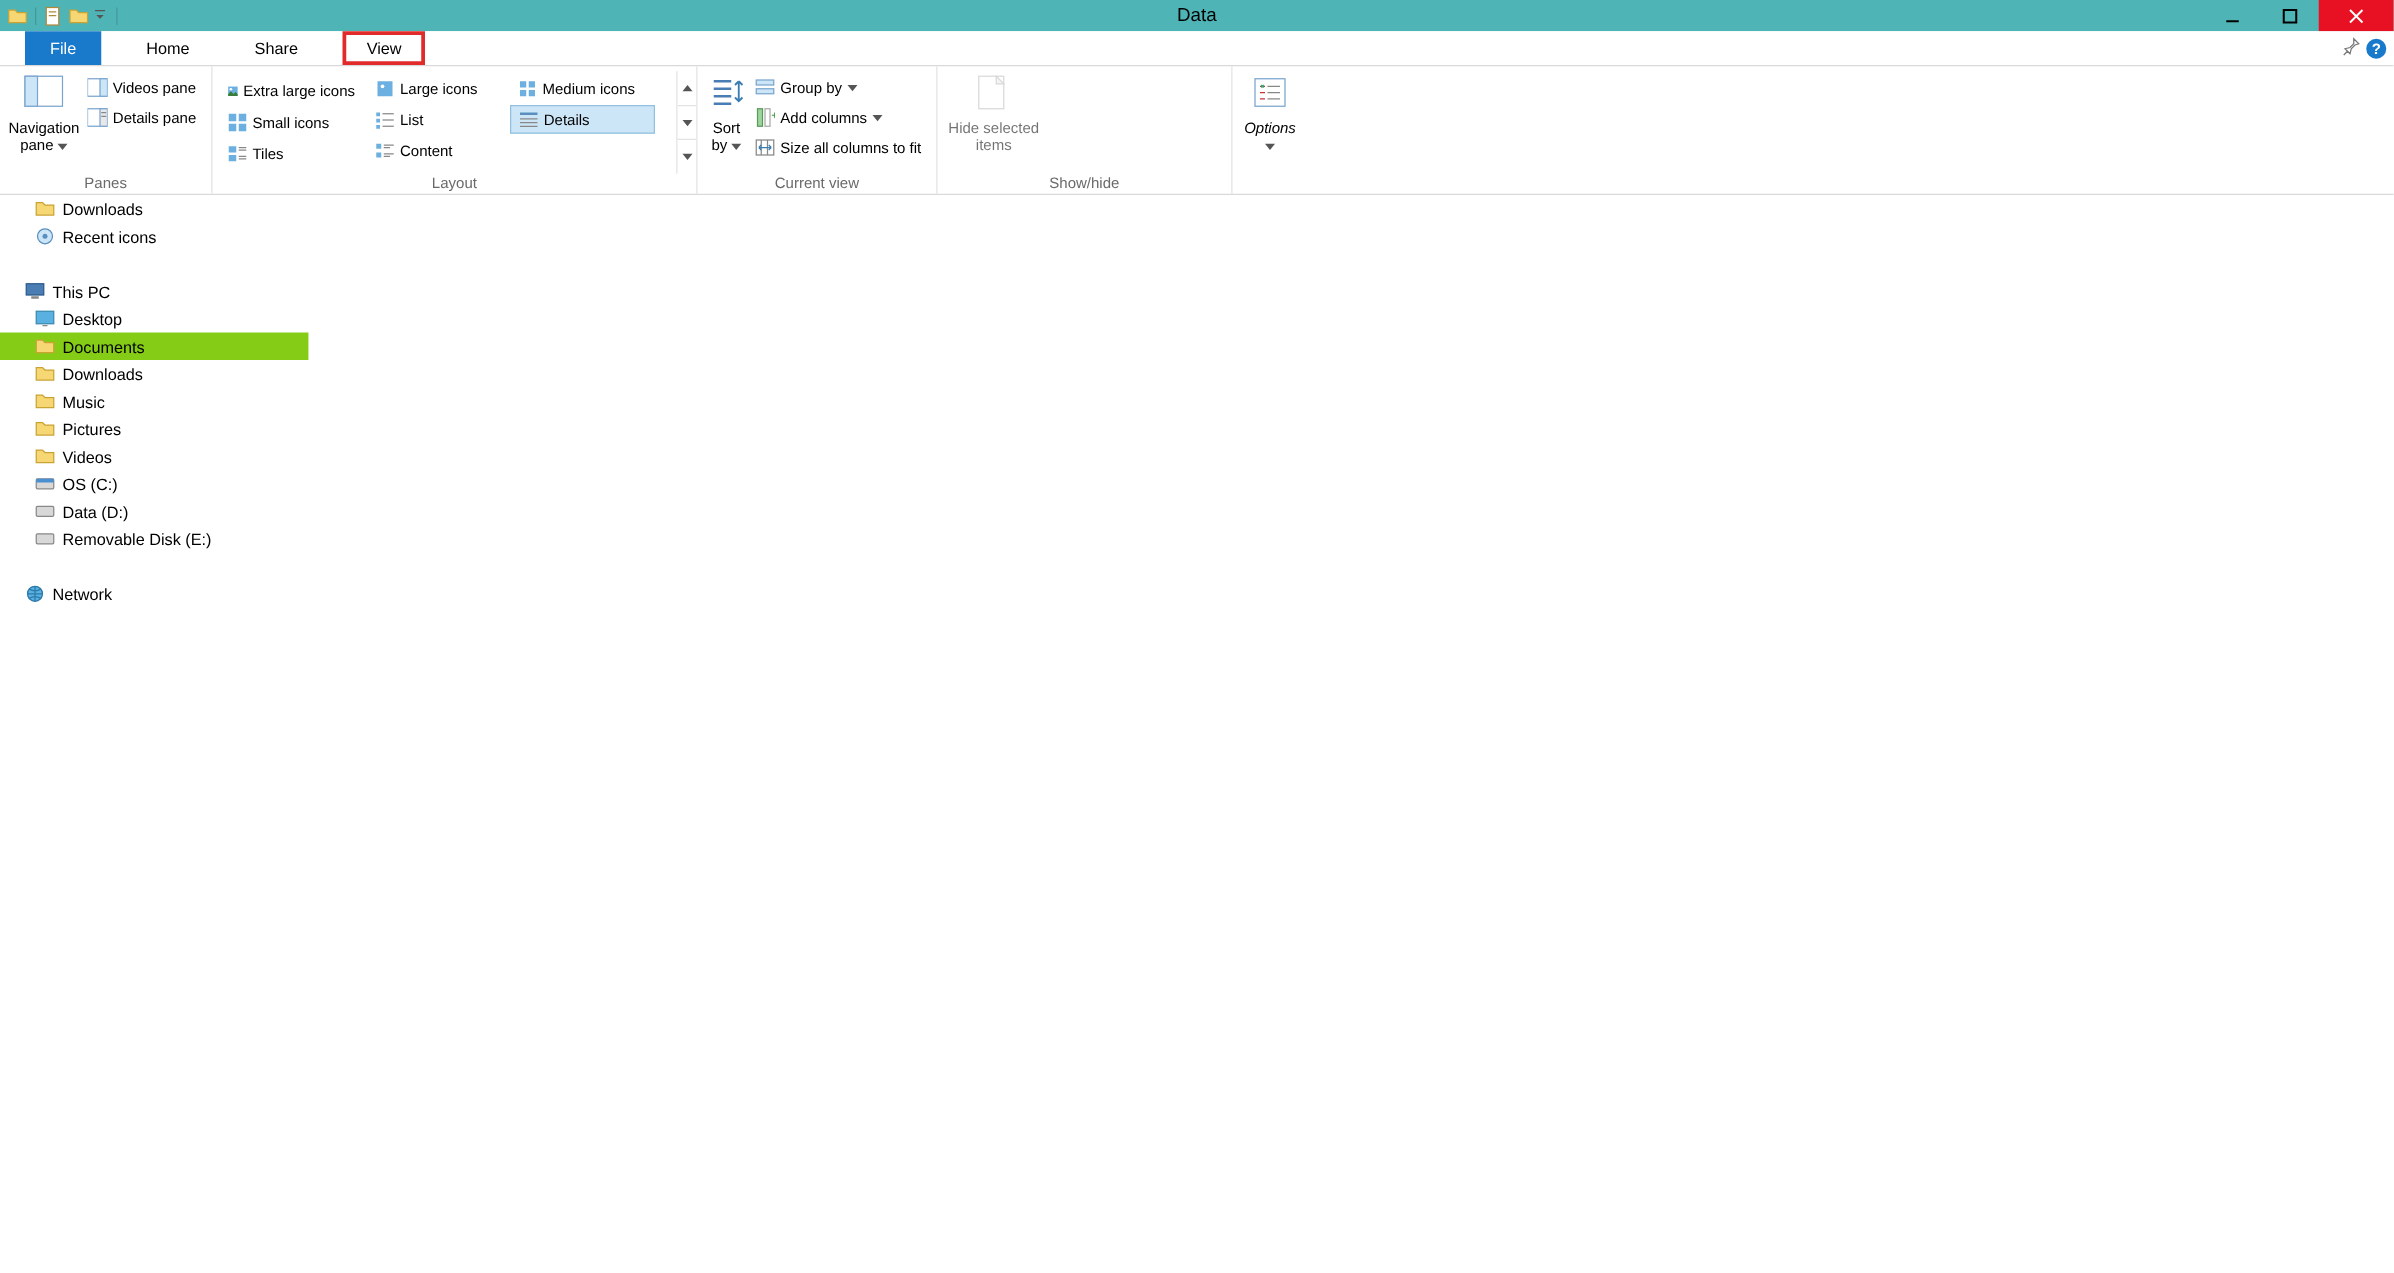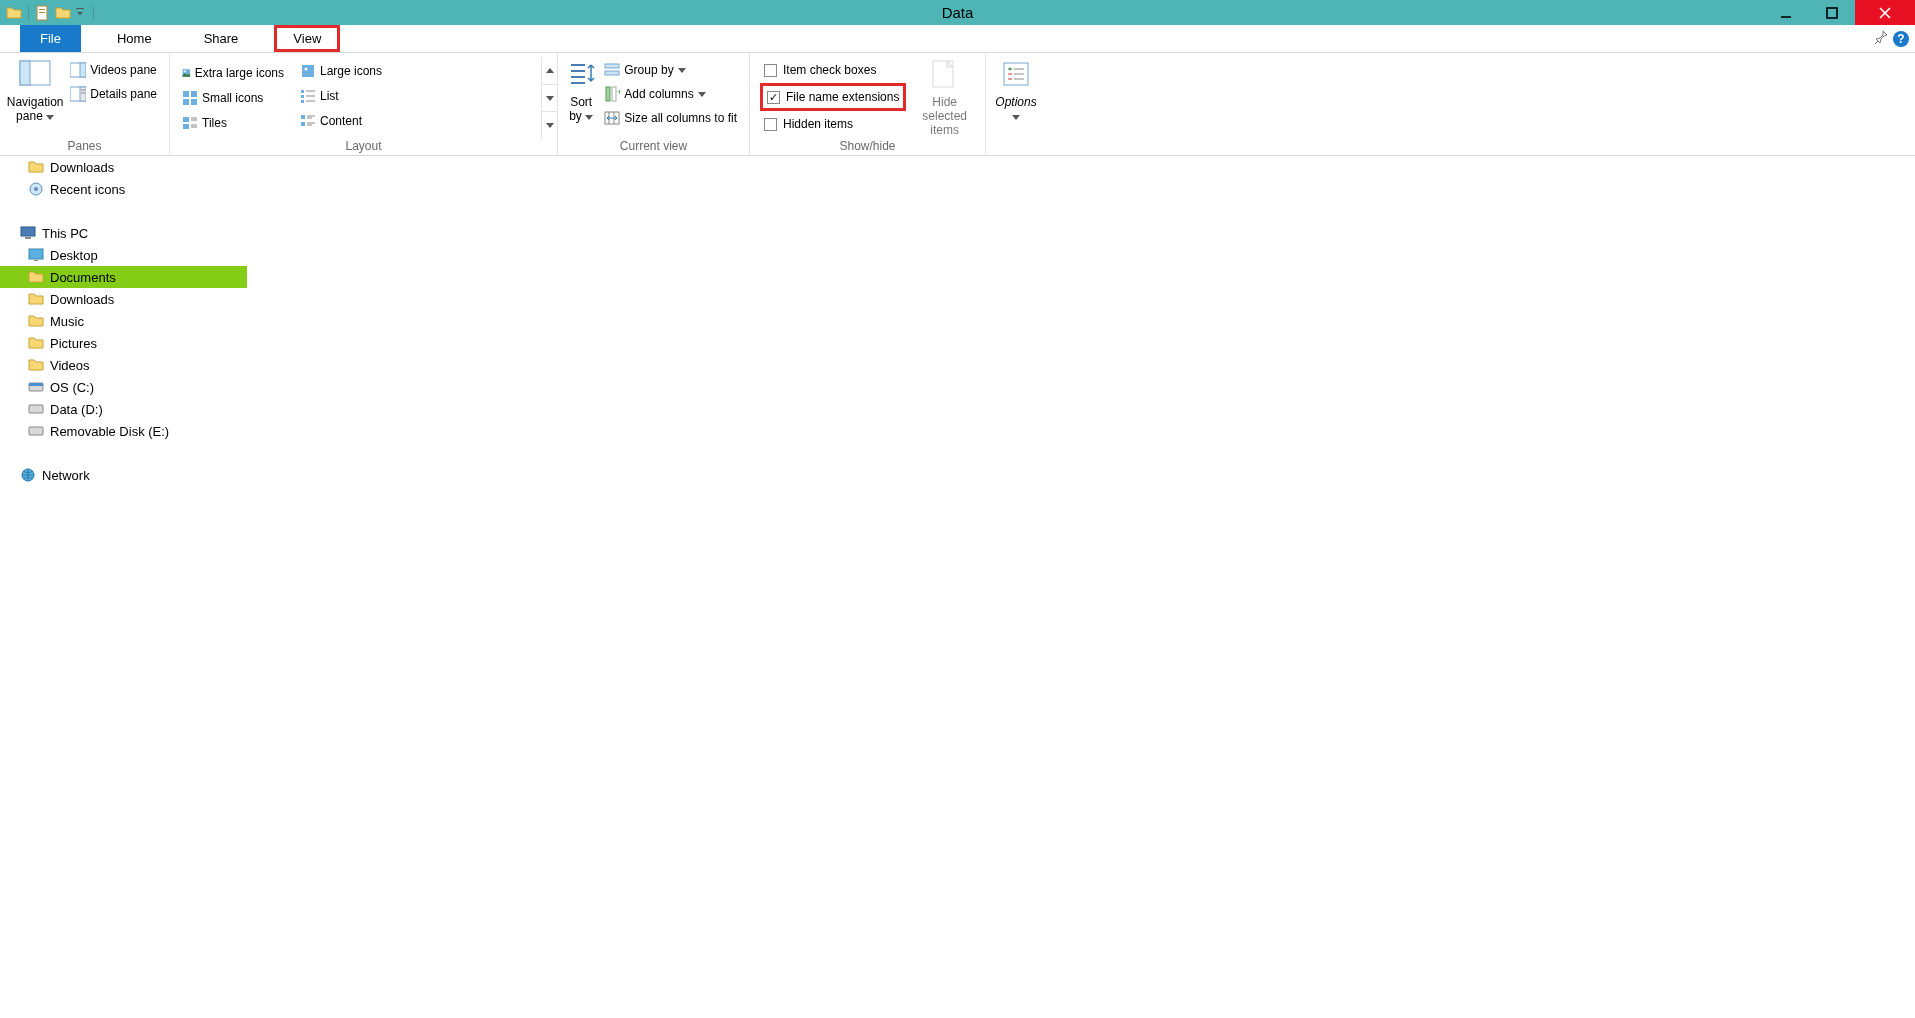--- a/index.html
+++ b/index.html
@@ -211,20 +211,40 @@
                 <rect x="1" y="2" width="4" height="4" fill="#6bb0e0"></rect>
                 <line x1="7" y1="3" x2="15" y2="3" stroke="#888"></line>
                 <line x1="7" y1="5" x2="12" y2="5" stroke="#888"></line>
                 <rect x="1" y="9" width="4" height="4" fill="#6bb0e0"></rect>
                 <line x1="7" y1="10" x2="15" y2="10" stroke="#888"></line>
                 <line x1="7" y1="12" x2="12" y2="12" stroke="#888"></line>
               </svg>
             <span>Content</span>
           </div>
         </div>
+        <div class="layout-col" style="width:120px;">
+          <div class="layout-item">
+            <svg class="icon16" viewBox="0 0 16 16">
+                <rect x="2" y="2" width="5" height="5" fill="#6bb0e0"></rect>
+                <rect x="9" y="2" width="5" height="5" fill="#6bb0e0"></rect>
+                <rect x="2" y="9" width="5" height="5" fill="#6bb0e0"></rect>
+                <rect x="9" y="9" width="5" height="5" fill="#6bb0e0"></rect>
+              </svg>
+            <span>Medium icons</span>
+          </div>
+          <div class="layout-item selected">
+            <svg class="icon16" viewBox="0 0 16 16">
+                <line x1="1" y1="3" x2="15" y2="3" stroke="#5a8fbf" stroke-width="2"></line>
+                <line x1="1" y1="7" x2="15" y2="7" stroke="#888"></line>
+                <line x1="1" y1="10" x2="15" y2="10" stroke="#888"></line>
+                <line x1="1" y1="13" x2="15" y2="13" stroke="#888"></line>
+              </svg>
+            <span>Details</span>
+          </div>
+        </div>
       </div>
       <div class="gallery-spin">
         <div>
             <span class="tri tri-up"></span>
           </div>
         <div>
             <span class="tri tri-down"></span>
           </div>
         <div>
             <span class="tri tri-down"></span>
@@ -275,36 +295,20 @@
             </svg>
           <span>Size all columns to fit</span>
         </div>
       </div>
     </div>
     <div class="group-label">Current view</div>
   </div>
 
   <div class="group" style="width:236px;">
     <div class="group-body">
-      <div class="small-col" style="padding-top:2px;">
-        <div class="chk-row">
-          <span class="chk-box"></span>
-          <span>Item check boxes</span>
-        </div>
-        <div class="highlight-box">
-          <div class="chk-row">
-            <span class="chk-box checked"></span>
-            <span>File name extensions</span>
-          </div>
-        </div>
-        <div class="chk-row">
-          <span class="chk-box"></span>
-          <span>Hidden items</span>
-        </div>
-      </div>
       <div class="big-btn" style="width:78px; opacity:0.55;">
         <div class="icon-holder">
           <svg viewBox="0 0 32 32">
               <rect x="4" y="2" width="20" height="26" fill="#fff" stroke="#bbb"></rect>
               <path d="M18 2l6 6h-6z" fill="#eee" stroke="#bbb"></path>
             </svg>
         </div>
         <div class="lbl">Hide selected items</div>
       </div>
     </div>

